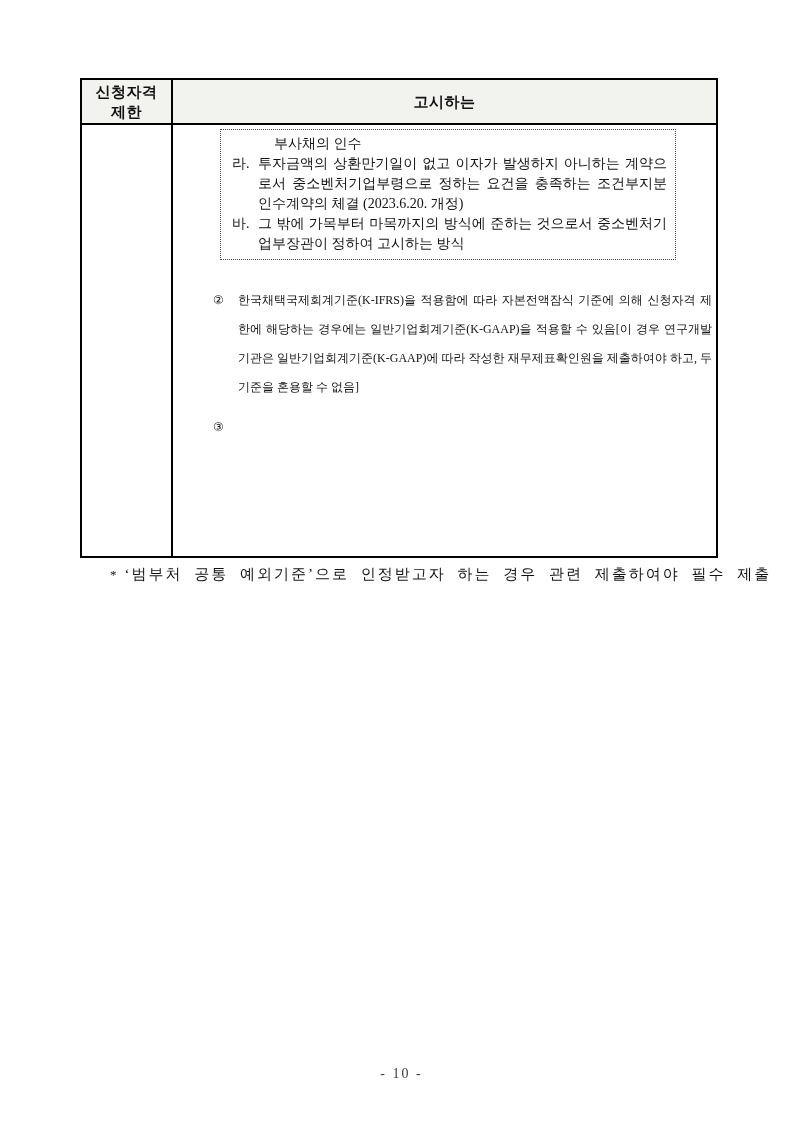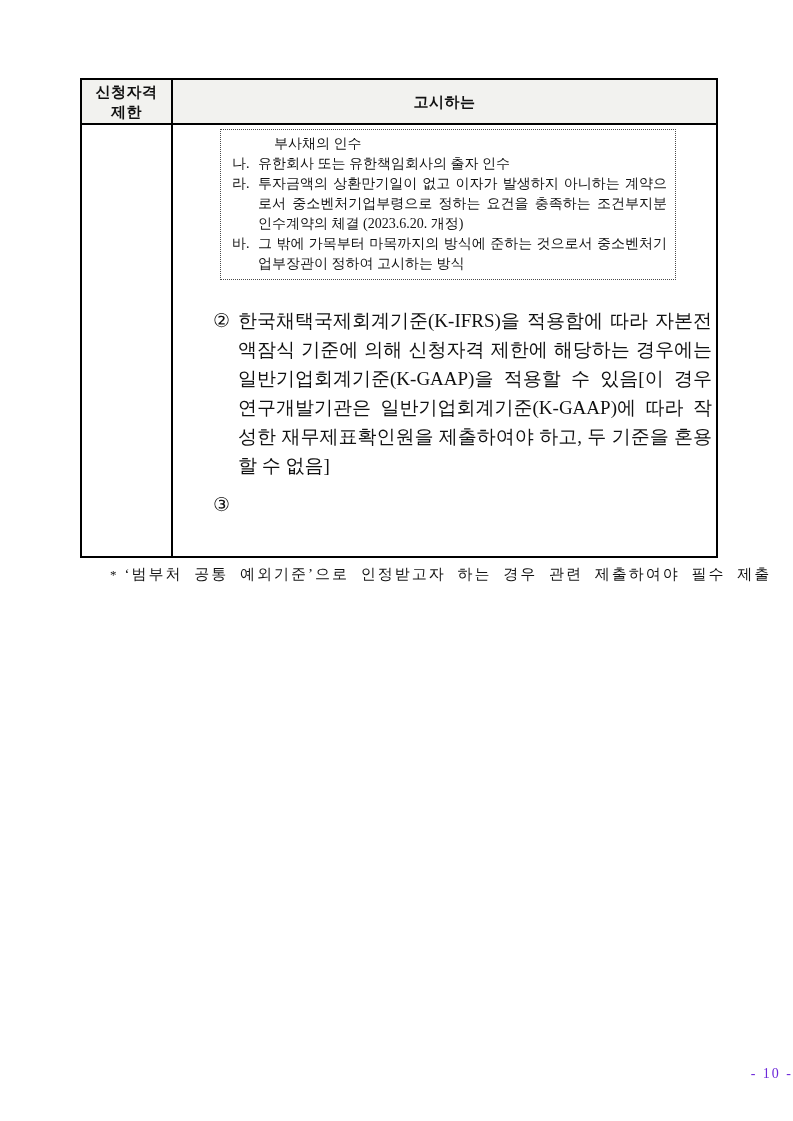--- a/index.html
+++ b/index.html
@@ -71,21 +71,21 @@
   .li .marker {
     display: inline-block;
     width: 26px;
     margin-left: -26px;
   }
 
   
   .para {
     margin: 26px 2px 0 4px;
     padding-left: 25px;
-    font-size: 19px;
+    font-size: 12px;
     line-height: 29px;
     text-align: justify;
   }
   .para .marker {
     display: inline-block;
     width: 25px;
     margin-left: -25px;
   }
   .para-3 {
     margin-top: 12px;
@@ -108,24 +108,24 @@
     font-size: 13px;
     padding-right: 6px;
   }
 
   
   .page-number {
     position: absolute;
     left: 10px;
     right: 0;
     top: 1066px;
-    text-align: right;
+    text-align: center;
     font-size: 14px;
     letter-spacing: 2px;
-    color: #6d28d9;
+    color: #404040;
   }
 </style>
 </head>
 <body>
 
 <div class="page">
 
   <div class="doc-table">
 
     <div class="thead">
@@ -139,23 +139,20 @@
     </div>
 
     <div class="tbody">
       <div class="td td-left"></div>
 
       <div class="td td-right">
 
         <div class="dotted-box">
           <div class="cont-line">부사채의 인수</div>
 
-          <div class="li">
-            <span class="marker">나.</span><span>유한회사 또는 유한책임회사의 출자 인수</span>
-          </div>
           <div class="li">
             <span class="marker">라.</span><span>투자금액의 상환만기일이 없고 이자가 발생하지 아니하는 계약으로서 중소벤처기업부령으로 정하는 요건을 충족하는 조건부지분인수계약의 체결 (2023.6.20. 개정)</span>
           </div>
           <div class="li">
             <span class="marker">바.</span><span>그 밖에 가목부터 마목까지의 방식에 준하는 것으로서 중소벤처기업부장관이 정하여 고시하는 방식</span>
           </div>
         </div>
 
         <div class="para para-2">
           <span class="marker">②</span><span>한국채택국제회계기준(K-IFRS)을 적용함에 따라 자본전액잠식 기준에 의해 신청자격 제한에 해당하는 경우에는 일반기업회계기준(K-GAAP)을 적용할 수 있음[이 경우 연구개발기관은 일반기업회계기준(K-GAAP)에 따라 작성한 재무제표확인원을 제출하여야 하고, 두 기준을 혼용할 수 없음]</span>

